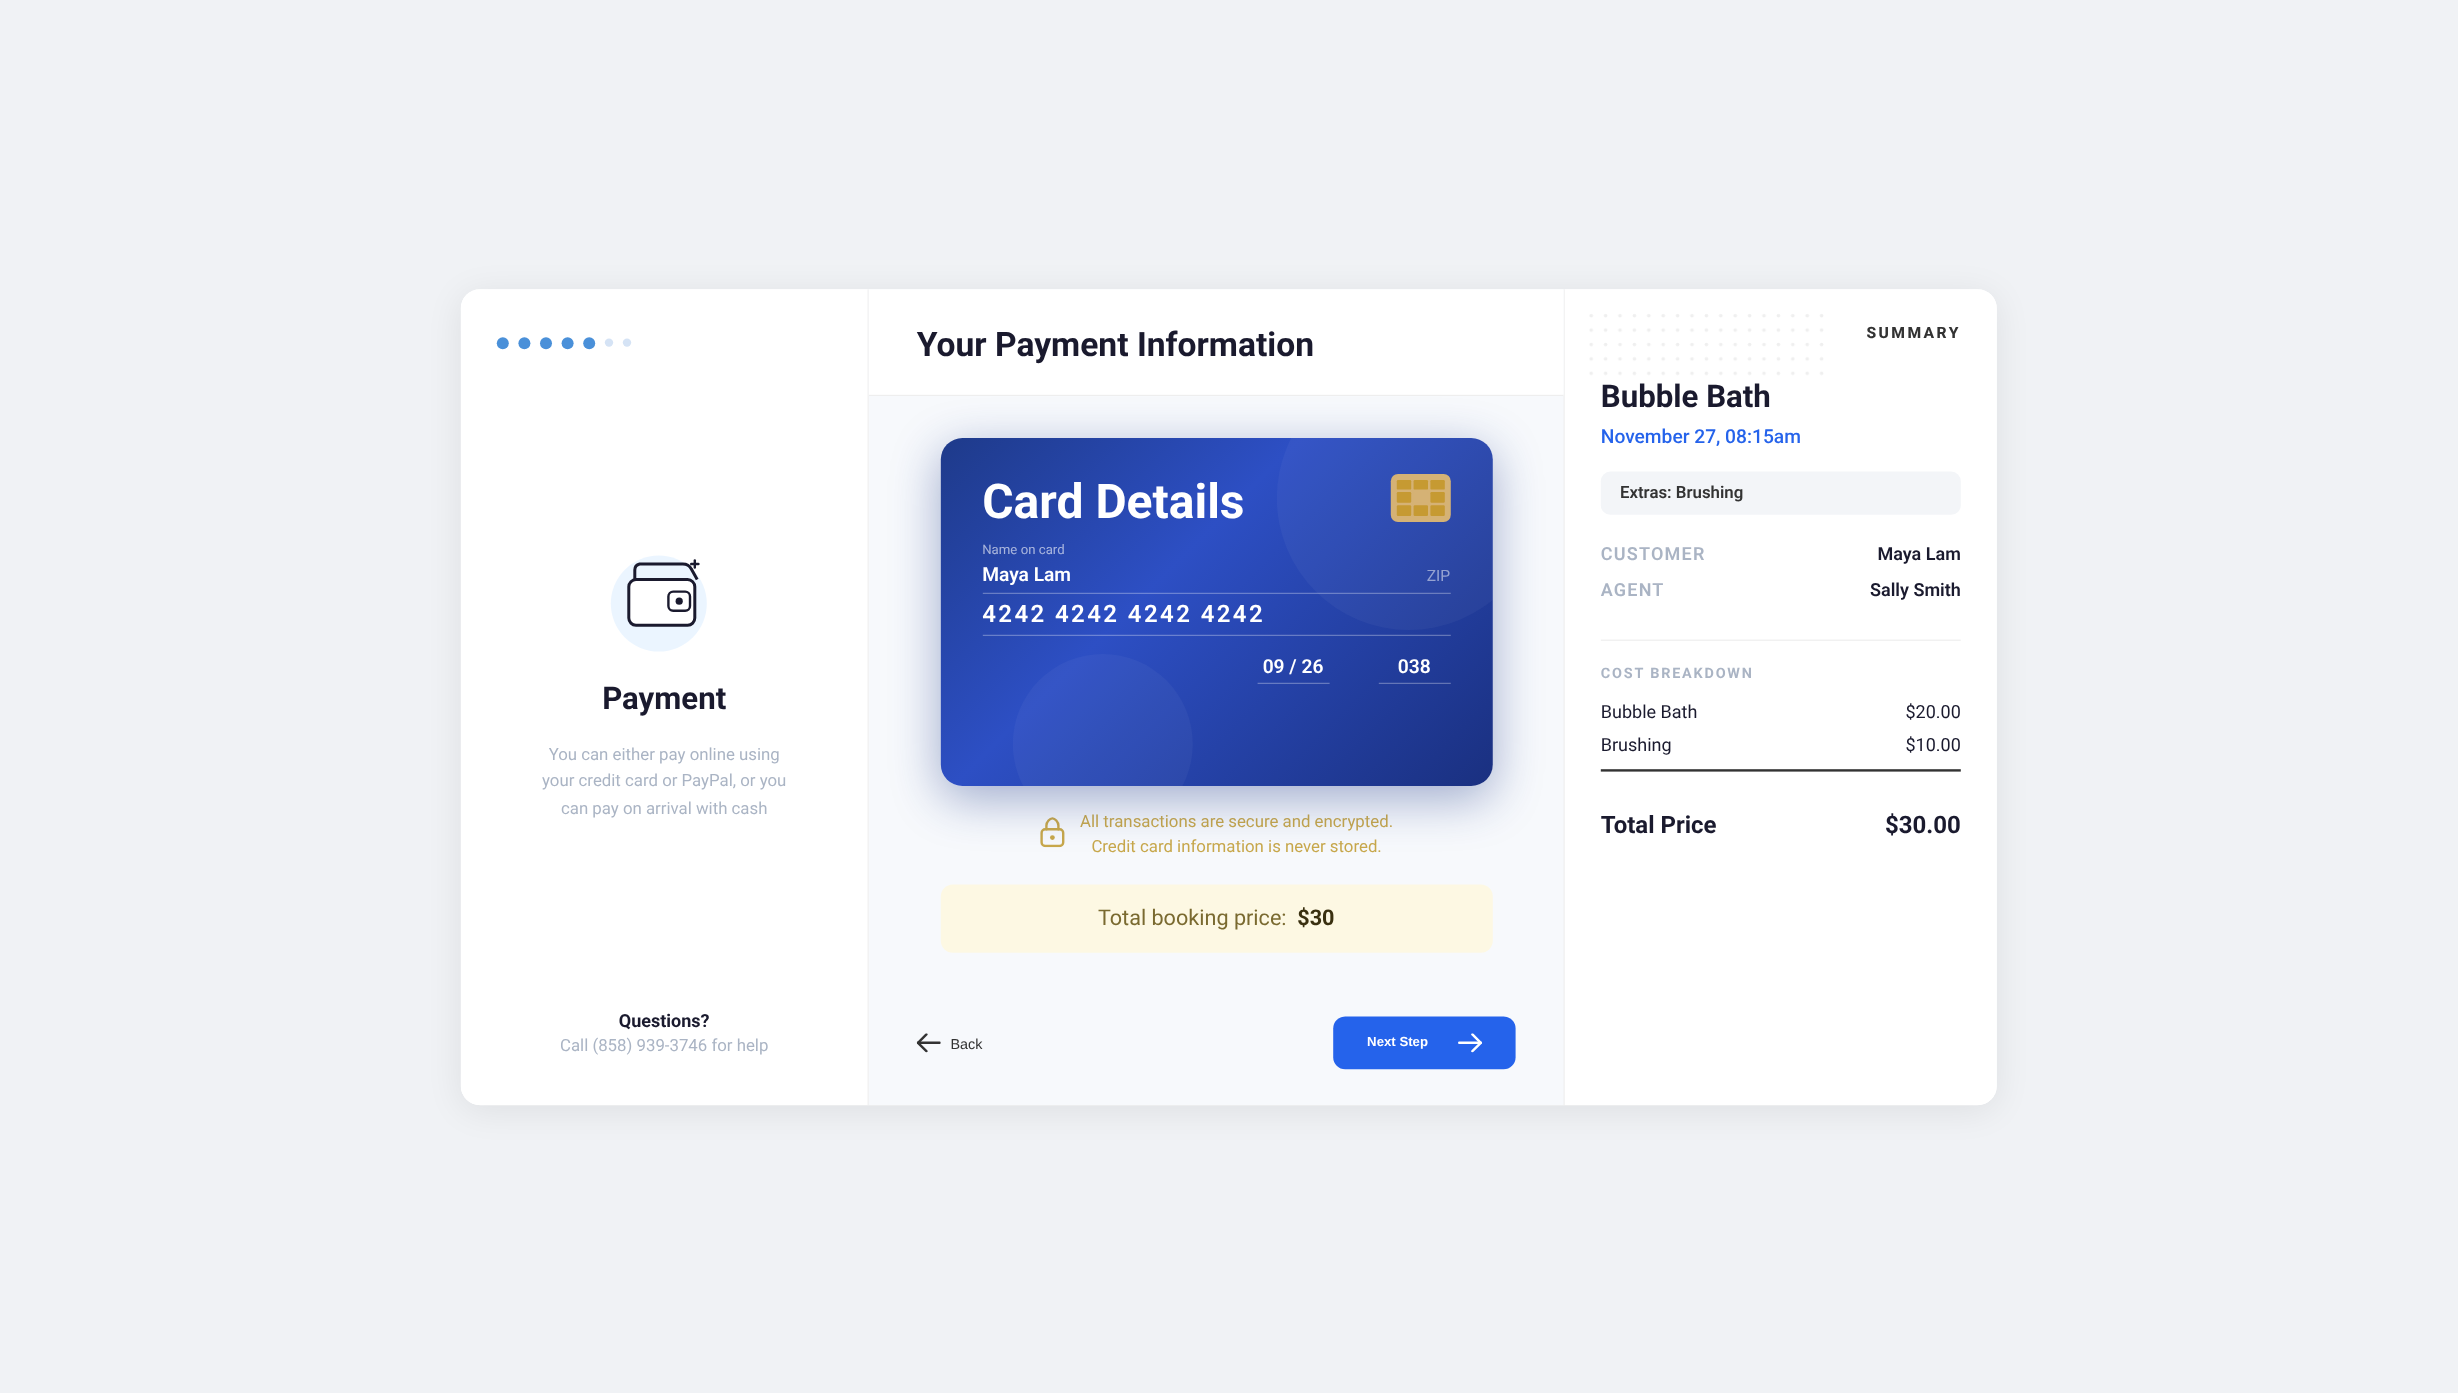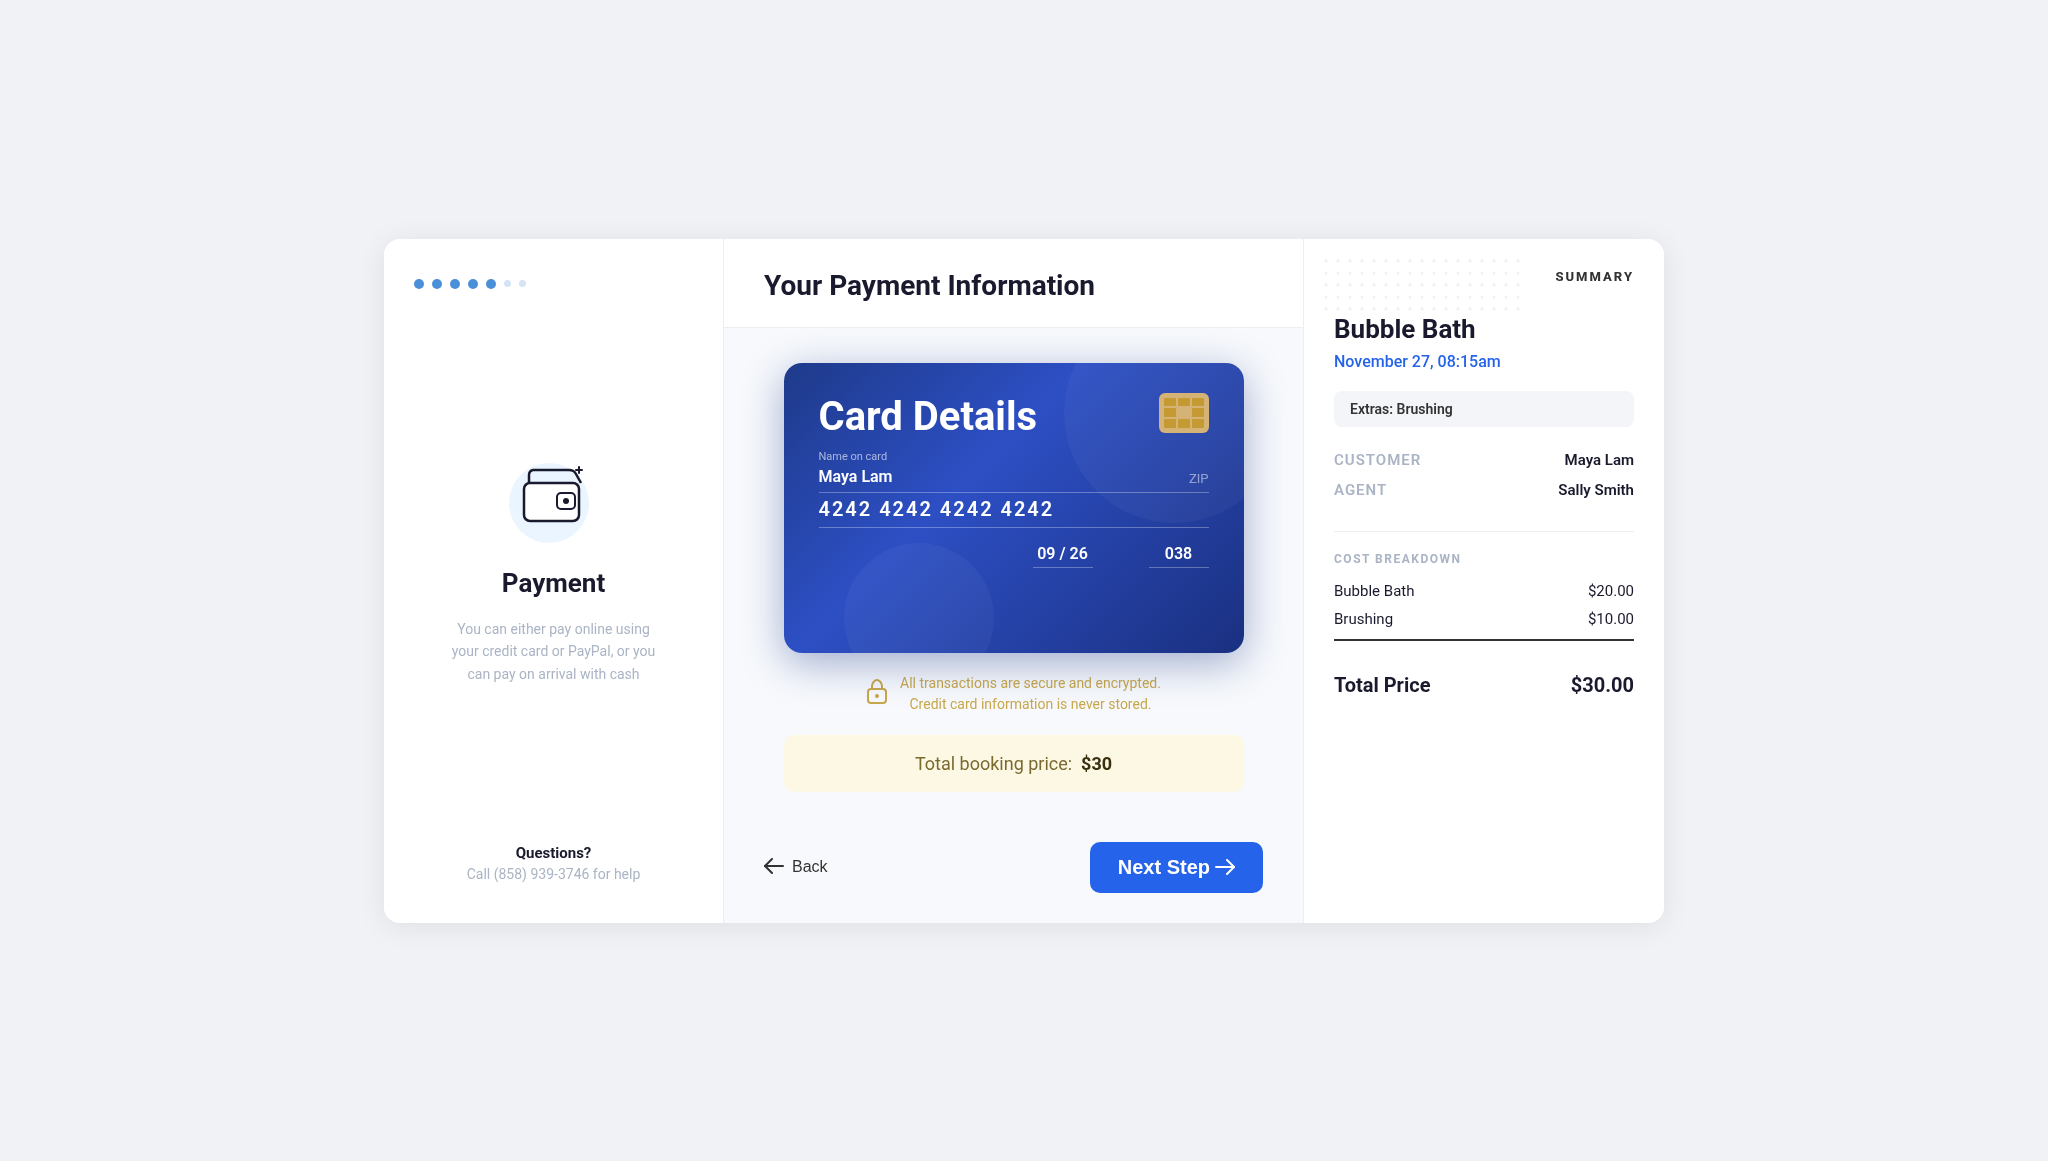--- a/index.html
+++ b/index.html
@@ -246,21 +246,21 @@
       font-weight: 600;
       letter-spacing: 2px;
       color: white;
       border-bottom: 1px solid rgba(255,255,255,0.3);
       padding-bottom: 6px;
     }
 
     .card-bottom-row {
       display: flex;
       justify-content: flex-end;
-      gap: 56px;
+      gap: 41px;
       margin-top: 16px;
       align-items: center;
     }
     .card-bottom-field {
       display: flex;
       flex-direction: column;
       align-items: flex-end;
     }
     .card-bottom-value {
       font-size: 16px;
@@ -308,41 +308,41 @@
     .center-footer {
       padding: 20px 40px 30px;
       display: flex;
       justify-content: space-between;
       align-items: center;
     }
 
     .back-btn {
       background: none;
       border: none;
-      font-size: 16px;
+      font-size: 12px;
       color: #333;
       cursor: pointer;
       display: flex;
-      align-items: flex-start;
+      align-items: flex-end;
       gap: 8px;
       font-weight: 500;
     }
 
     .next-btn {
       background: #2563eb;
       color: white;
       border: none;
       border-radius: 10px;
       padding: 14px 28px;
-      font-size: 20px;
+      font-size: 11px;
       font-weight: 600;
       cursor: pointer;
       display: flex;
       align-items: center;
-      gap: 5px;
+      gap: 25px;
     }
 
     
     .right-panel {
       width: 360px;
       flex-shrink: 0;
       background: white;
       padding: 30px;
       display: flex;
       flex-direction: column;

